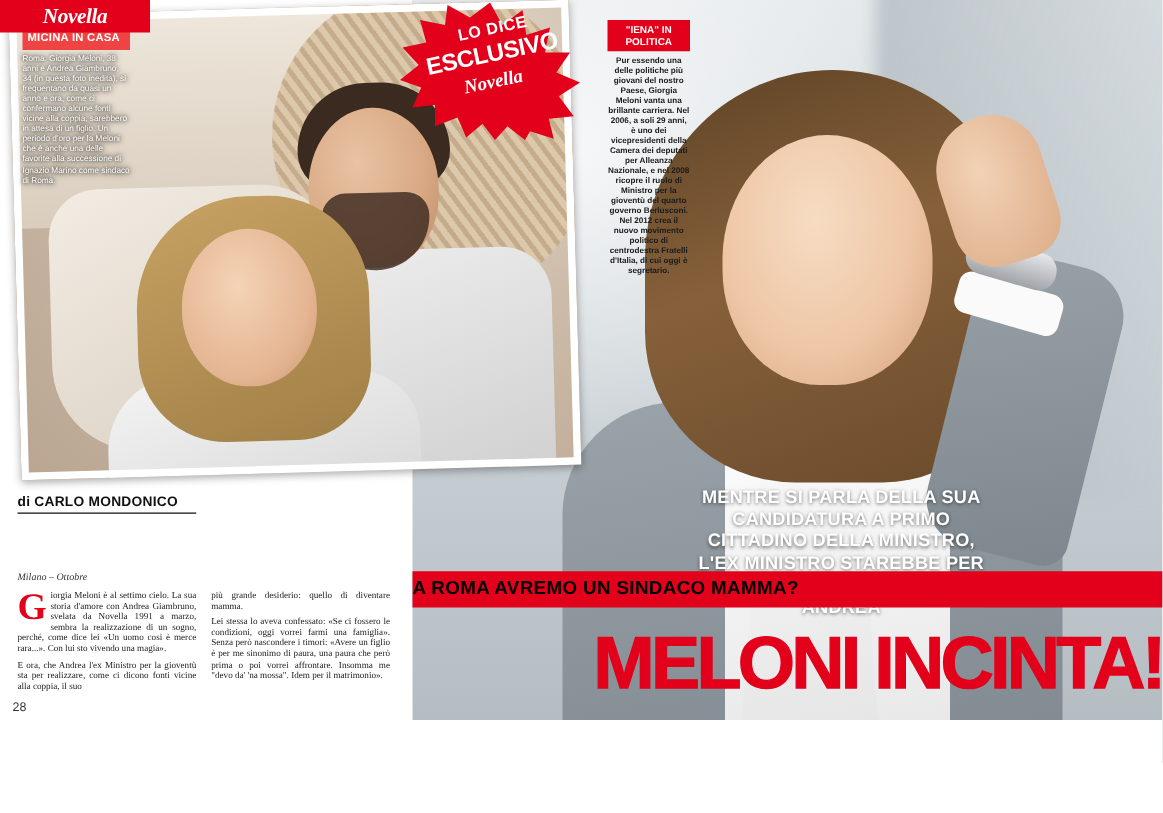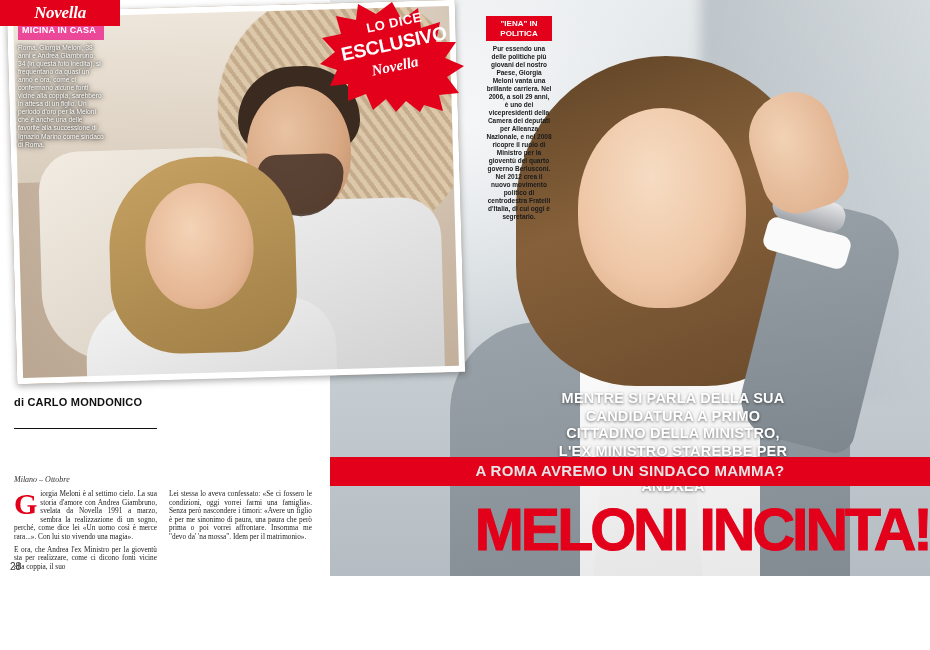--- a/index.html
+++ b/index.html
@@ -130,21 +130,21 @@
   }
 
   
   .caption-box {
     position: absolute;
     left: 18px; top: 22px;
     width: 86px;
     z-index: 30;
   }
   .caption-title {
-    background: #ec4899;
+    background: #ef4444;
     color: #ffffff;
     font-weight: bold;
     font-size: 9px;
     line-height: 10.5px;
     padding: 3px 4px 4px 4px;
     letter-spacing: .2px;
   }
   .caption-body {
     margin-top: 4px;
     color: #ffffff;
@@ -340,21 +340,21 @@
     position: absolute;
     left: 14px; top: 396px;
     width: 300px;
     z-index: 25;
   }
   .byline {
     font-weight: bold;
     font-size: 11px;
     color: #111;
     letter-spacing: .2px;
-    margin-bottom: 20px;
+    margin-bottom: 2px;
   }
   .dateline {
     font-family: "Liberation Serif", serif;
     font-style: italic;
     font-size: 8px;
     color: #333;
     margin-bottom: 6px;
     margin-top: 46px;
   }
   .cols {
@@ -389,26 +389,26 @@
     margin: 0 0 4px 0;
     width: 143px;
   }
 
   
   .kicker {
     position: absolute;
     left: 330px; bottom: 90px;
     width: 600px;
     background: #e2001a;
-    color: #e5e5e5;
+    color: #000000;
     font-weight: bold;
     font-size: 15px;
     line-height: 20px;
     padding: 4px 0 5px 0;
-    text-align: center;
+    text-align: left;
     letter-spacing: .3px;
     z-index: 32;
   }
 
   
   .headline {
     position: absolute;
     left: 0; bottom: 8px;
     width: 930px;
     text-align: right;
@@ -498,20 +498,21 @@
   <div class="article">
     <div class="byline">di CARLO MONDONICO</div>
     <hr class="byline-rule">
     <div class="dateline">Milano – Ottobre</div>
     <div class="cols">
       <div class="col">
         <p><span class="dropcap">G</span><span>iorgia Meloni è al settimo cielo. La sua storia d'amore con Andrea Giambruno, svelata da Novella 1991 a marzo, sembra la realizzazione di un sogno, perché, come dice lei «Un uomo così è merce rara...». Con lui sto vivendo una magia».</span></p>
         <p>E ora, che Andrea l'ex Ministro per la gioventù sta per realizzare, come ci dicono fonti vicine alla coppia, il suo</p>
       </div>
       <div class="col">
+        <p>più grande desiderio: quello di diventare mamma.</p>
         <p>Lei stessa lo aveva confessato: «Se ci fossero le condizioni, oggi vorrei farmi una famiglia». Senza però nascondere i timori: «Avere un figlio è per me sinonimo di paura, una paura che però prima o poi vorrei affrontare. Insomma me "devo da' 'na mossa". Idem per il matrimonio».</p>
       </div>
     </div>
   </div>
 
   <div class="kicker">A ROMA AVREMO UN SINDACO MAMMA?</div>
 
   <div class="headline">MELONI INCINTA!</div>
 
   <div class="folio folio-left">28</div>

